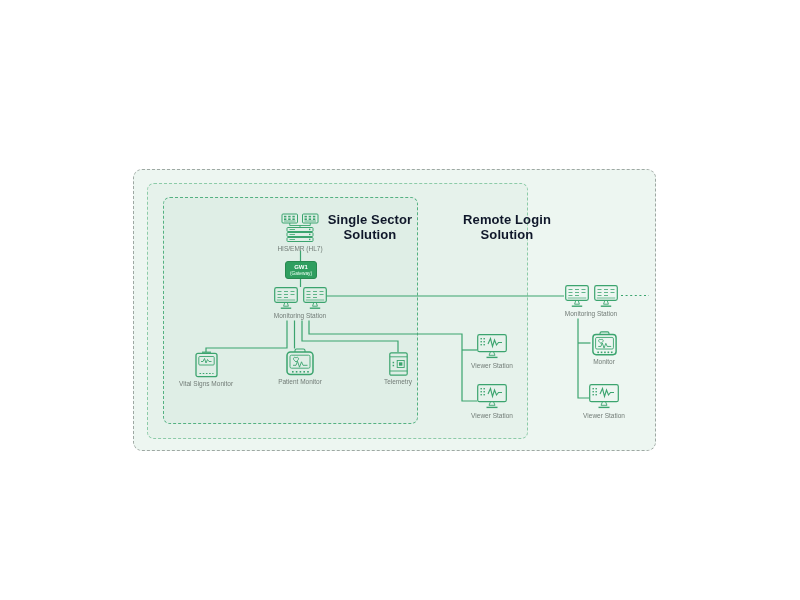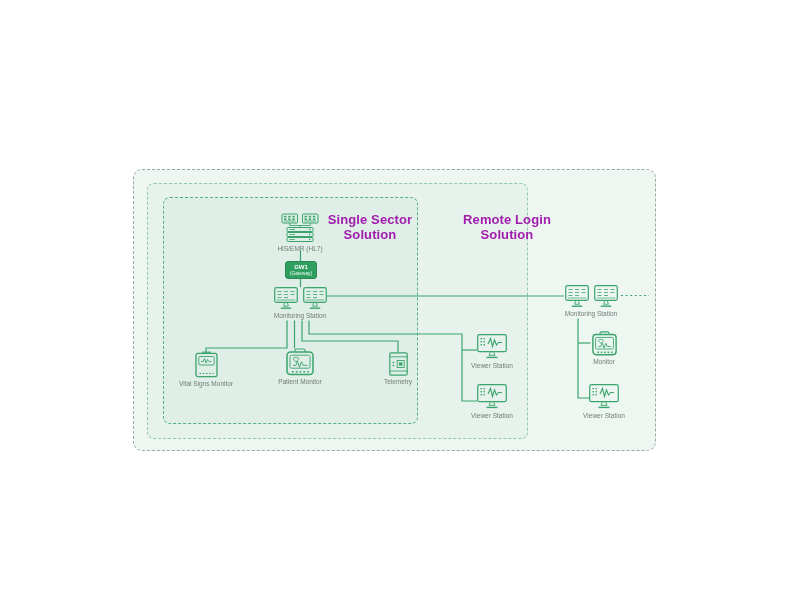--- a/index.html
+++ b/index.html
@@ -16,21 +16,21 @@
     left:147px; top:183px; width:381px; height:256px;
     background:#e6f2eb; border:1.6px dashed #8ccba8; border-radius:7px;
   }
   .box.inner {
     left:163px; top:197px; width:255px; height:227px;
     background:#dfeee6; border:1.6px dashed #54b181; border-radius:7px;
   }
   svg.wires { position:absolute; left:0; top:0; width:800px; height:600px; pointer-events:none; }
   .section-title {
     position:absolute; width:100px; transform:translateX(-50%); text-align:center;
-    font-weight:bold; font-size:13px; line-height:15px; color:#a21caf; letter-spacing:.1px;
+    font-weight:bold; font-size:13px; line-height:15px; color:#0f172a; letter-spacing:.1px;
   }
   .node { position:absolute; width:0; display:flex; flex-direction:column; align-items:center; }
   .node svg { display:block; flex:none; }
   .node-label {
     font-size:6.5px; line-height:8px; color:#727c77; margin-top:2px;
     white-space:nowrap; text-align:center;
   }
   .gateway {
     position:absolute; left:285px; top:261px; width:32px; height:18px; box-sizing:border-box;
     background:#2f9e5f; border:1px solid #27894f; border-radius:3px;

